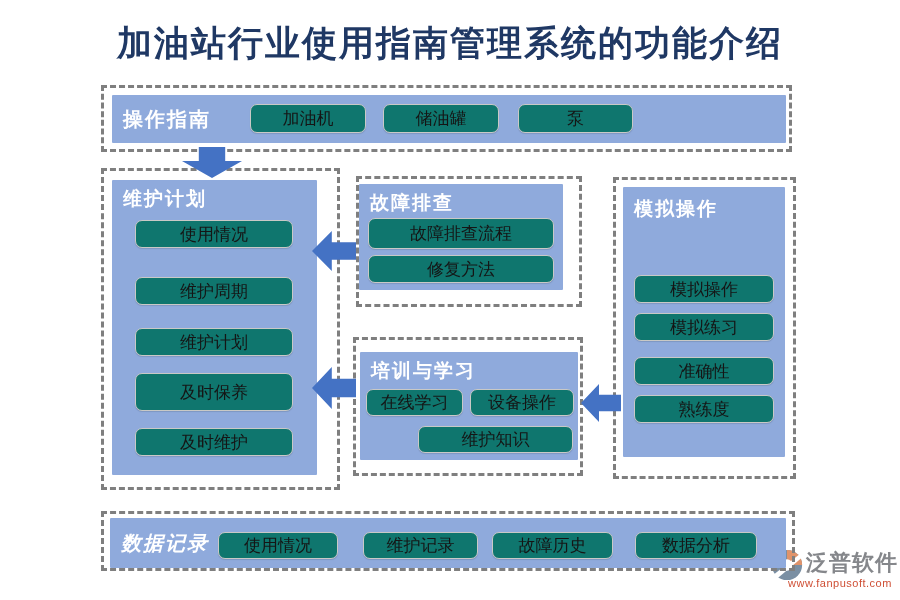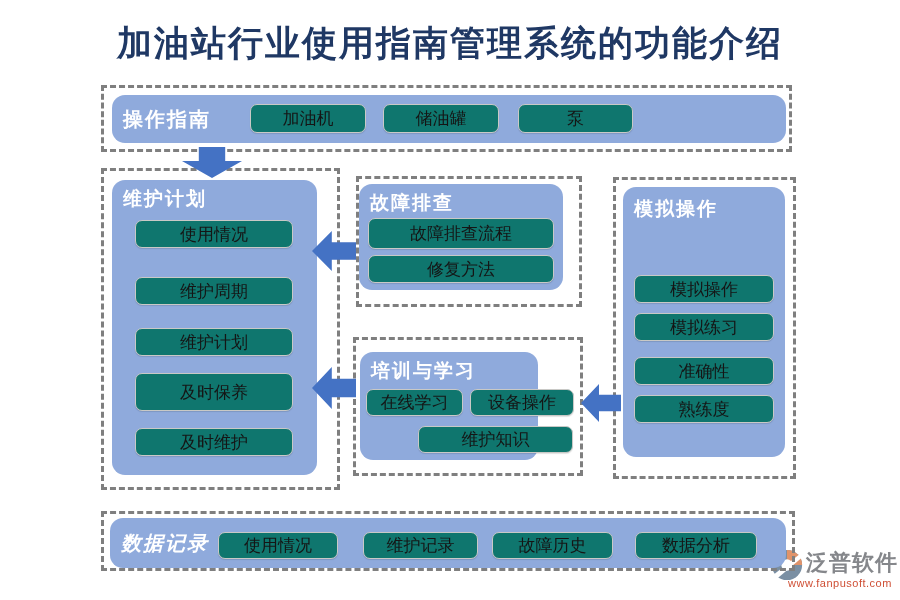--- a/index.html
+++ b/index.html
@@ -1,21 +1,21 @@
 <!DOCTYPE html>
 <html><head>
 <meta charset="utf-8">
 <style>
   html,body{margin:0;padding:0;background:#fff;}
   .stage{position:relative;width:900px;height:600px;background:#fff;overflow:hidden;
          font-family:"Liberation Sans","DejaVu Sans",sans-serif;}
   .page-title{position:absolute;left:0;top:20px;width:100%;text-align:center;
               font-size:35px;font-weight:bold;color:#1F3864;letter-spacing:2px;}
   .dash{position:absolute;border:3px dashed #7F7F7F;box-sizing:border-box;z-index:1;}
-  .panel{position:absolute;background:#8FAADC;border-radius:13px;z-index:2;}
+  .panel{position:absolute;background:#8FAADC;border-radius:1px;z-index:2;}
   .panel-title{position:absolute;left:11px;top:6px;color:#ffffff;font-weight:bold;
                font-size:19px;letter-spacing:2px;white-space:nowrap;}
   .node{position:absolute;background:#0f766e;border:1px solid #c9c9c6;border-radius:7px;
         display:flex;align-items:center;justify-content:center;font-size:17px;color:#151515;
         box-sizing:border-box;white-space:nowrap;box-shadow:0 1px 1px rgba(0,0,0,0.12);}
   .arrow{position:absolute;background:#4472C4;z-index:5;}
   .arrow-down{clip-path:polygon(28% 0,72% 0,72% 45%,100% 45%,50% 100%,0 45%,28% 45%);}
   .arrow-left{clip-path:polygon(0 50%,45% 0,45% 28%,100% 28%,100% 72%,45% 72%,45% 100%);}
   .wm-brand{position:absolute;left:806px;top:548px;font-size:22px;font-weight:bold;
             color:#85878b;letter-spacing:1px;white-space:nowrap;}
@@ -53,21 +53,21 @@
   <div class="dash" style="left:356px;top:176px;width:226px;height:131px;"></div>
   <div class="panel" style="left:359px;top:184px;width:204px;height:106px;">
     <div class="panel-title">故障排查</div>
     <div class="node" style="left:9px;top:34px;width:186px;height:31px;">故障排查流程</div>
     <div class="node" style="left:9px;top:71px;width:186px;height:28px;">修复方法</div>
   </div>
 
   <div class="arrow arrow-left" style="left:312px;top:231px;width:44px;height:40px;"></div>
 
   <div class="dash" style="left:353px;top:337px;width:230px;height:139px;"></div>
-  <div class="panel" style="left:360px;top:352px;width:178px;height:108px;">
+  <div class="panel" style="left:360px;top:352px;width:178px;height:108px;padding-left:40px;">
     <div class="panel-title">培训与学习</div>
     <div class="node" style="left:6px;top:37px;width:97px;height:27px;">在线学习</div>
     <div class="node" style="left:110px;top:37px;width:104px;height:27px;">设备操作</div>
     <div class="node" style="left:58px;top:74px;width:155px;height:27px;">维护知识</div>
   </div>
 
   <div class="arrow arrow-left" style="left:312px;top:367px;width:44px;height:42px;"></div>
 
   <div class="dash" style="left:613px;top:177px;width:183px;height:302px;"></div>
   <div class="panel" style="left:623px;top:187px;width:162px;height:270px;">

